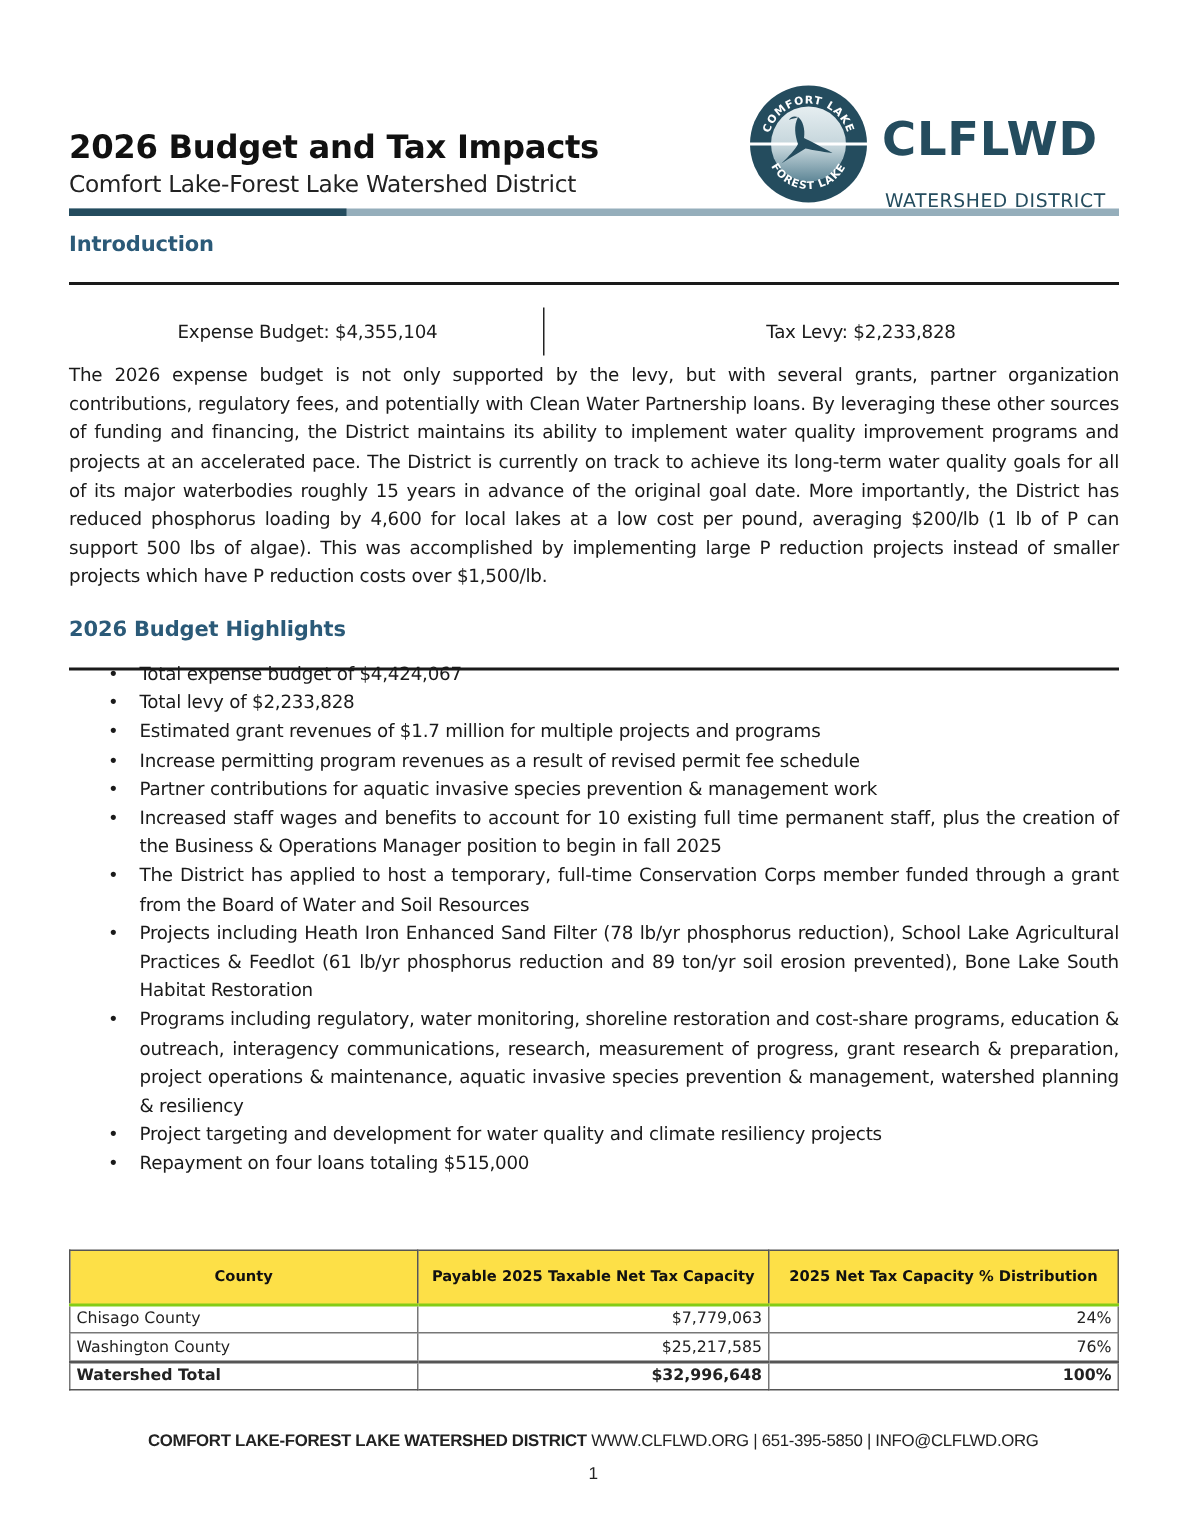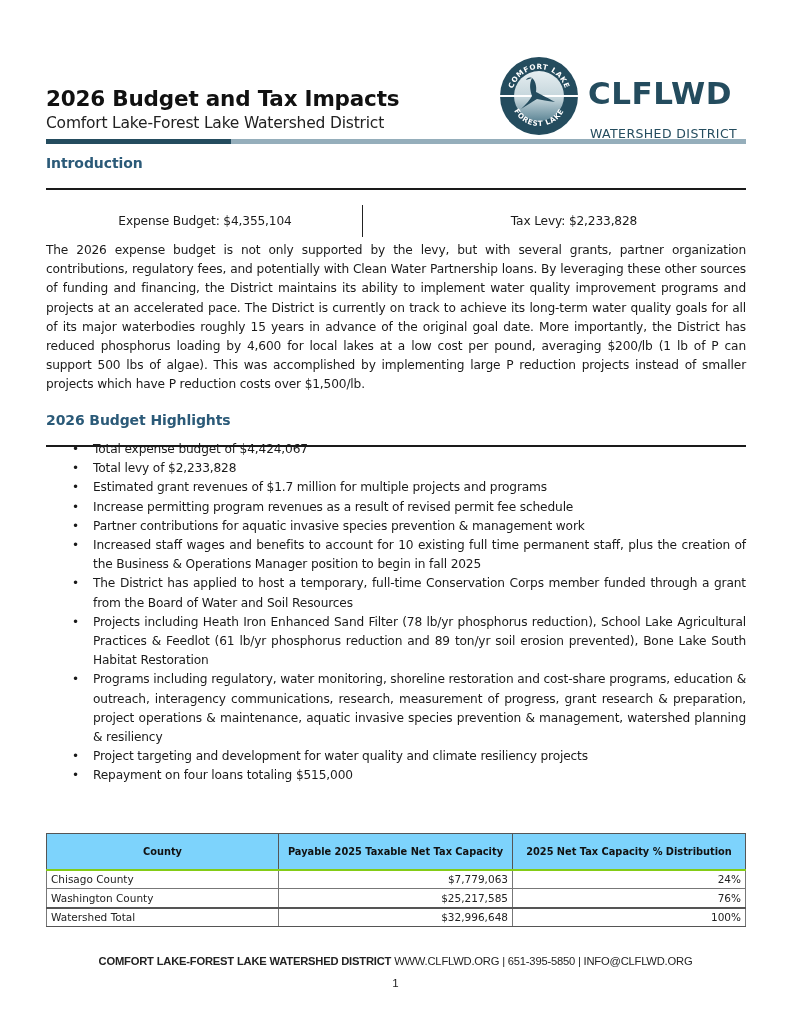--- a/index.html
+++ b/index.html
@@ -34,25 +34,25 @@
   .split-divider { position: absolute; left: 316px; top: 0; width: 1px; height: 32px; background: #222; }
 
   .intro-para { position: absolute; left: 46px; top: 241px; width: 700px; text-align: justify; }
 
   .bullets { position: absolute; left: 46px; top: 440px; width: 700px; list-style: none; }
   .bullets li { position: relative; padding-left: 47px; text-align: justify; }
   .bullets li .dot { position: absolute; left: 26px; top: 0; font-size: 12px; }
 
   
   .levy-table { position: absolute; left: 46px; top: 833px; width: 700px; border-collapse: collapse; font-size: 10.5px; }
-  .levy-table th { background: #7dd3fc; font-weight: bold; height: 36px; border: 1px solid #555; font-size: 9.8px; color: #111; }
+  .levy-table th { background: #fde047; font-weight: bold; height: 36px; border: 1px solid #555; font-size: 9.8px; color: #111; }
   .levy-table td { border: 1px solid #777; height: 19px; padding: 2px 4px; color: #222; }
   .levy-table td.num { text-align: right; }
   .levy-table tr.first td { border-top: 2px solid #84cc16; }
-  .levy-table tr.total td { border-top: 2px solid #555; border-bottom: 1px solid #555; }
+  .levy-table tr.total td { border-top: 2px solid #555; border-bottom: 1px solid #555; font-weight: bold; }
   .col1 { width: 232px; }
   .col2 { width: 234px; }
 
   
   .footer { position: absolute; left: 0; top: 955px; width: 791px; text-align: center; font-size: 11.2px; color: #222; letter-spacing: -0.2px; font-family: "Liberation Sans", sans-serif; }
   .footer b { font-weight: bold; }
   .page-num { position: absolute; left: 0; top: 977px; width: 791px; text-align: center; font-size: 11.5px; color: #222; font-family: "Liberation Sans", sans-serif; }
 </style>
 </head>
 <body>

